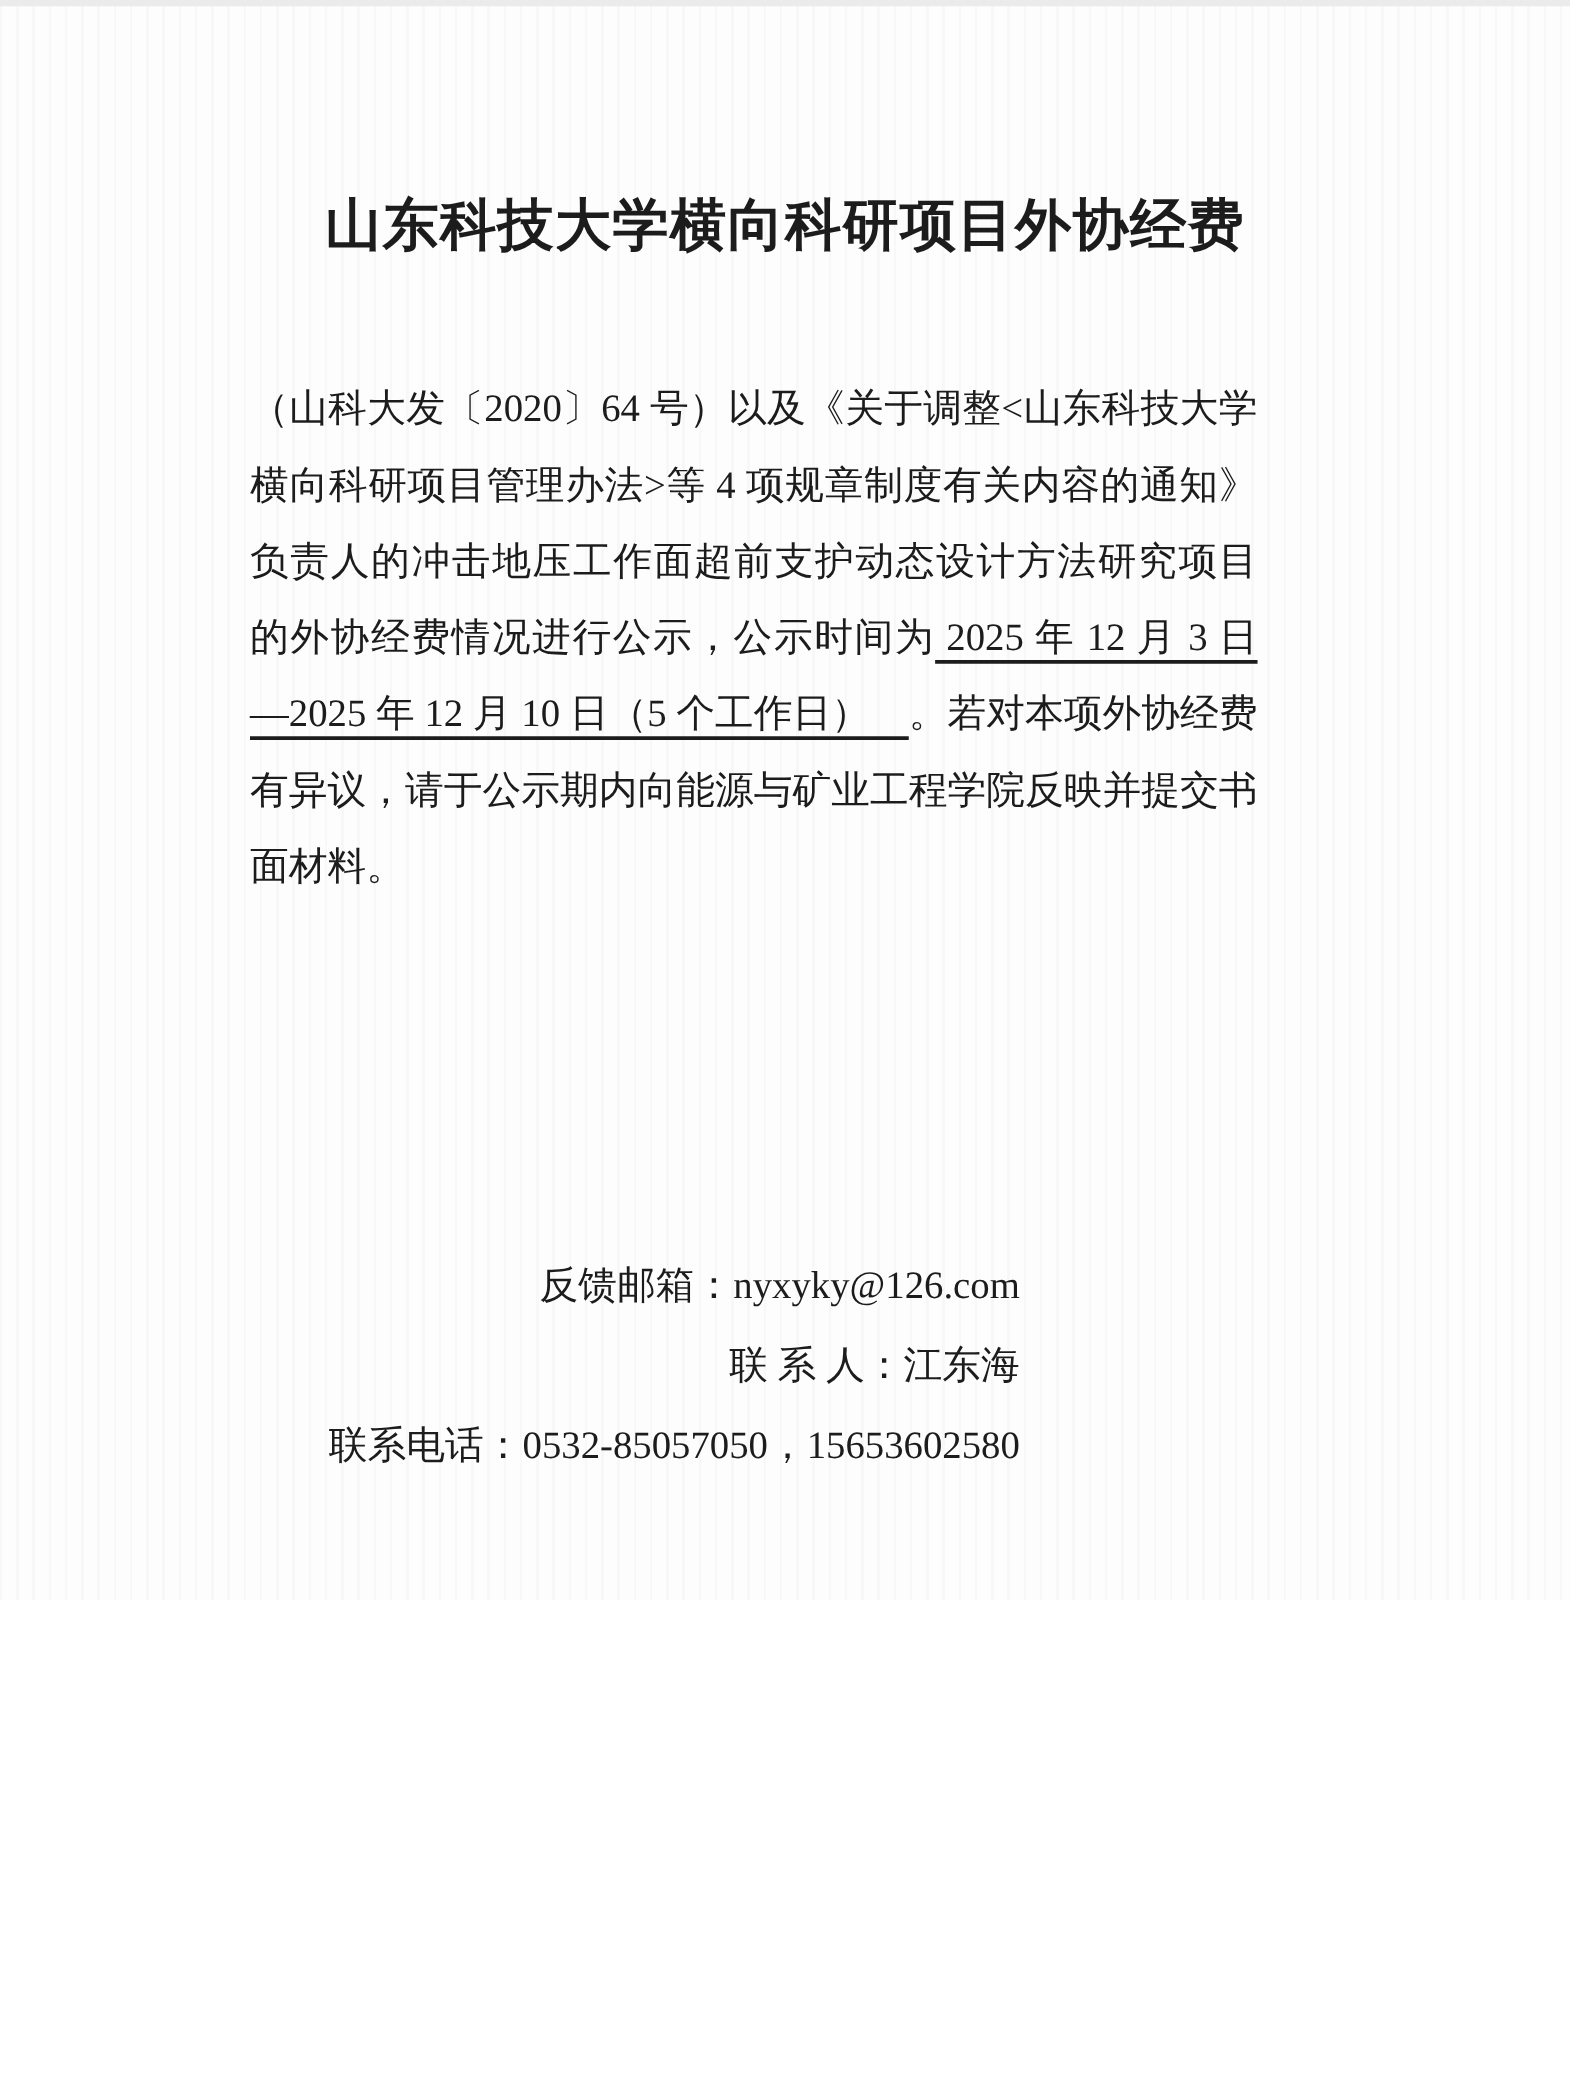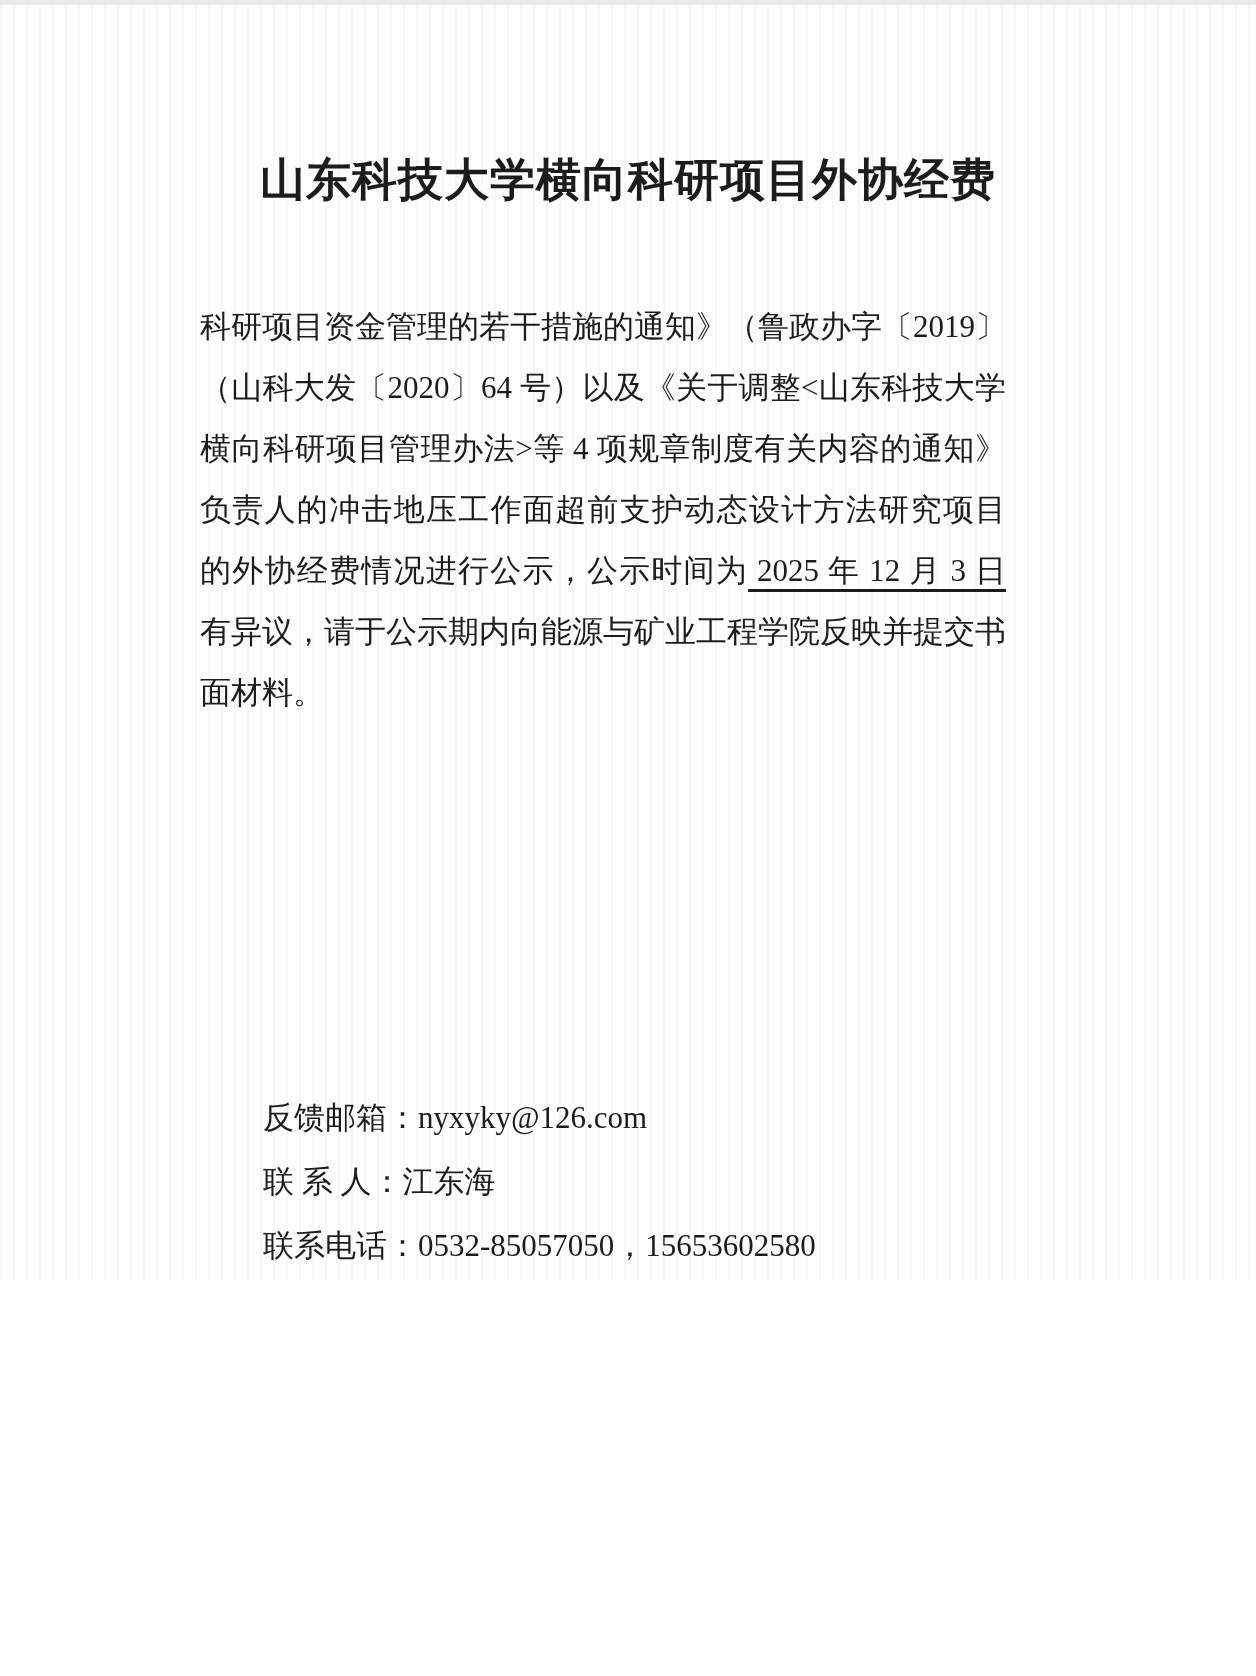--- a/index.html
+++ b/index.html
@@ -14,21 +14,21 @@
   .title{position:absolute;left:0;right:0;text-align:center;
     font-size:45px;font-weight:bold;letter-spacing:1px;white-space:nowrap;}
   .t1{top:150px;}
   .t2{top:214px;}
   .bodyblock{position:absolute;left:200px;top:296px;width:806px;}
   .bline{font-size:31px;line-height:61px;height:61px;white-space:nowrap;
     text-align:justify;text-align-last:justify;}
   .bline.ind{text-indent:62px;}
   .bline.last{text-align-last:left;}
   .ul{text-decoration:underline;text-underline-offset:8px;text-decoration-thickness:2.5px;}
-  .contacts{position:absolute;left:263px;top:1086px;}
+  .contacts{position:absolute;left:263px;top:996px;text-align:right;}
   .cline{font-size:31px;line-height:64px;height:64px;white-space:pre;}
   .sig-org{position:absolute;top:1414px;left:0;right:220px;text-align:right;
     font-size:33px;letter-spacing:1px;white-space:nowrap;}
   .sig-date{position:absolute;top:1480px;left:0;right:240px;text-align:right;
     font-size:33px;letter-spacing:2px;white-space:pre;}
   .pageno{position:absolute;top:1642px;left:0;right:22px;text-align:center;
     font-size:22px;color:#222;font-family:"DejaVu Sans Mono",monospace;}
   .seal{position:absolute;left:740px;top:1330px;width:236px;height:246px;
     mix-blend-mode:multiply;opacity:0.93;}
   .seal .ring{fill:none;stroke:var(--seal,#d7281d);stroke-width:8px;}
@@ -39,25 +39,25 @@
 </style>
 </head>
 <body>
 
 <div class="page">
   <div class="topbar"></div>
 
   <div class="title t1">山东科技大学横向科研项目外协经费</div>
 
   <div class="bodyblock" id="bodyLines">
-      <div class="bline"><span>科研项目资金管理的若干措施的通知》（鲁政办字〔2019〕</span></div>
       <div class="bline"><span>（山科大发〔2020〕64 号）以及《关于调整&lt;山东科技大学</span></div>
       <div class="bline"><span>横向科研项目管理办法&gt;等 4 项规章制度有关内容的通知》</span></div>
       <div class="bline"><span>负责人的冲击地压工作面超前支护动态设计方法研究项目</span></div>
       <div class="bline"><span>的外协经费情况进行公示，公示时间为</span><span class="ul"> 2025 年 12 月 3 日</span></div>
+      <div class="bline"><span class="ul">—2025 年 12 月 10 日（5 个工作日）　</span><span>。若对本项外协经费</span></div>
       <div class="bline"><span>有异议，请于公示期内向能源与矿业工程学院反映并提交书</span></div>
       <div class="bline last"><span>面材料。</span></div>
     </div>
 
   <div class="contacts" id="contactBlock">
       <div class="cline"><span>反馈邮箱：</span><span>nyxyky@126.com</span></div>
       <div class="cline"><span>联 系 人：</span><span>江东海</span></div>
       <div class="cline"><span>联系电话：</span><span>0532-85057050，15653602580</span></div>
     </div>
 

